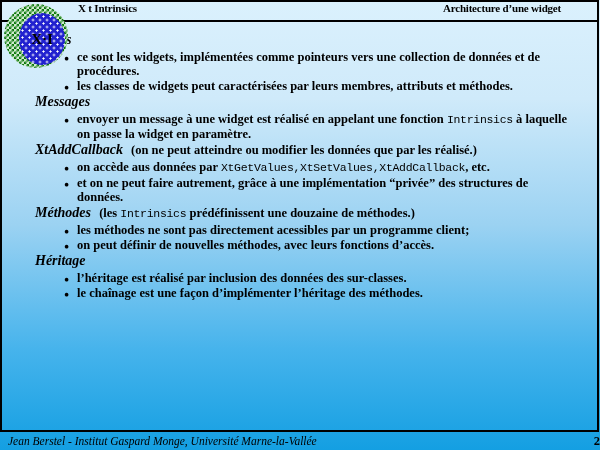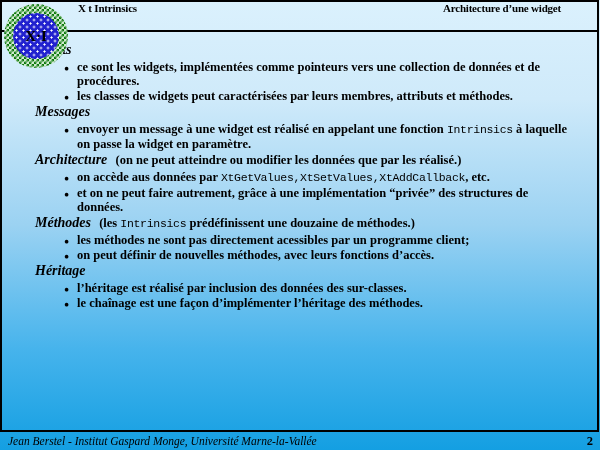--- a/index.html
+++ b/index.html
@@ -10,40 +10,40 @@
     background:linear-gradient(180deg,#dbf1fd 0%, #cfeafa 22%, #9bd2f2 50%, #45b3ec 78%, #149fe2 100%);
     font-family:"Liberation Serif", serif;
     color:#000;
     overflow:hidden;
   }
   .main-box {
     position:absolute; left:0; top:0; right:1px; height:432px;
     border:2px solid #000;
   }
   .header-bar {
-    height:30px;
+    height:20px;
     border-bottom:2px solid #000;
     display:flex; justify-content:space-between;
     padding:0 36px 0 76px;
     font-weight:bold; font-size:11px; line-height:12px;
     letter-spacing:-0.2px;
   }
   .logo {
     position:absolute; left:4px; top:4px; width:64px; height:64px;
     border-radius:50%;
     background-color:#cfe8cd;
     background-image:
       linear-gradient(45deg,#0d7a0d 25%,transparent 25%,transparent 75%,#0d7a0d 75%),
       linear-gradient(45deg,#0d7a0d 25%,transparent 25%,transparent 75%,#0d7a0d 75%);
     background-size:5px 5px;
     background-position:0 0, 2.5px 2.5px;
     z-index:5;
   }
   .logo-inner {
-    position:absolute; left:9px; top:9px; width:46px; height:46px;
+    position:absolute; left:15px; top:9px; width:46px; height:52px;
     border-radius:50%;
     background-color:#2121cf;
     background-image:
       radial-gradient(circle,#ffffff 0.9px, transparent 1.2px),
       radial-gradient(circle,#ffffff 0.9px, transparent 1.2px);
     background-size:7px 7px;
     background-position:0 0, 3.5px 3.5px;
     display:flex; align-items:center; justify-content:center;
     font-weight:bold; font-size:15px; color:#000;
   }
@@ -61,21 +61,21 @@
   .code { font-family:"Liberation Mono", monospace; font-weight:normal; font-size:11.5px; letter-spacing:-0.3px; }
   .bullet {
     position:relative;
     margin-left:29px; padding-left:13px;
     line-height:14px; margin-top:1px;
   }
   .glyph { position:absolute; left:0; top:0.5px; font-size:8.5px; }
   .footer {
     position:absolute; left:0; right:0; bottom:0; height:17px;
     display:flex; justify-content:space-between; align-items:center;
-    padding:0 7px 1px 8px;
+    padding:0 0 1px 8px;
   }
   .footer-author { font-style:italic; font-size:11.5px; }
   .footer-page { font-weight:bold; font-size:12.5px; font-family:"Liberation Serif",serif; }
 </style>
 </head>
 <body>
 
 <div class="slide">
 
   <div class="main-box">
@@ -102,21 +102,21 @@
       </div>
 
       <div class="sec-line">
         <span class="sec-heading">Messages</span>
       </div>
       <div class="bullet">
         <span class="glyph">●</span><span><span>envoyer un message à une widget est réalisé en appelant une fonction </span><span class="code">Intrinsics</span><span> à laquelle on passe la widget en paramètre.</span></span>
       </div>
 
       <div class="sec-line">
-        <span class="sec-heading">Architecture</span>
+        <span class="sec-heading">XtAddCallback</span>
         <span class="note">(on ne peut atteindre ou modifier les données que par les réalisé.)</span>
       </div>
       <div class="bullet">
         <span class="glyph">●</span><span><span>on accède aus données par </span><span class="code">XtGetValues,XtSetValues,XtAddCallback</span><span>, etc.</span></span>
       </div>
       <div class="bullet">
         <span class="glyph">●</span>
         <span>et on ne peut faire autrement, grâce à une implémentation “privée” des structures de données.</span>
       </div>
 

